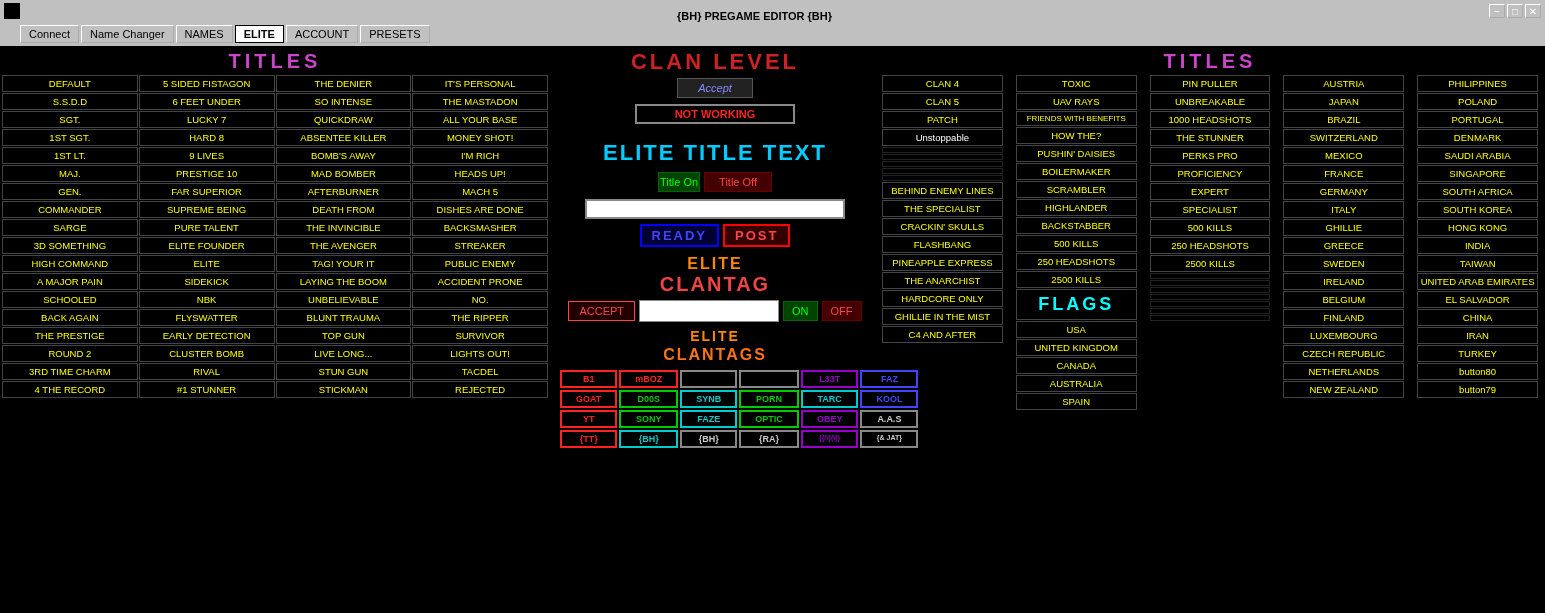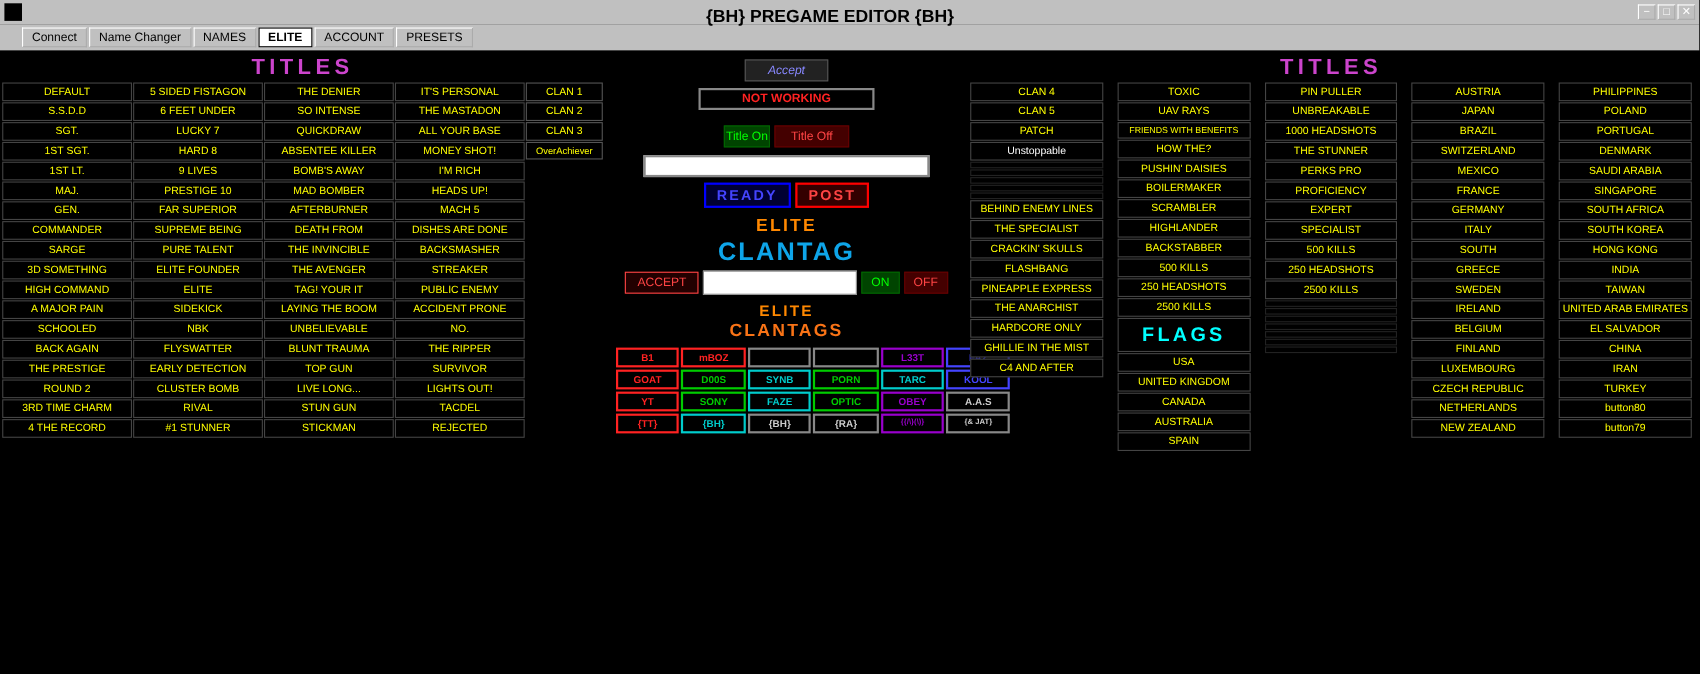--- a/index.html
+++ b/index.html
@@ -14,21 +14,21 @@
     .title-bar {
       background: #c0c0c0;
       display: flex;
       align-items: center;
       justify-content: space-between;
       height: 22px;
       padding: 0 4px;
     }
     .title-bar-left { display: flex; align-items: center; gap: 4px; }
     .title-bar-icon { width: 16px; height: 16px; background: #000; }
-    .title-bar-title { font-size: 16px; font-weight: bold; color: #000; flex: 1; text-align: center; margin-top: 10px; }
+    .title-bar-title { font-size: 11px; font-weight: bold; color: #000; flex: 1; text-align: center; margin-top: 10px; }
     .title-bar-controls { display: flex; gap: 2px; }
     .title-bar-btn {
       width: 16px; height: 14px; background: #c0c0c0;
       border: 1px outset #fff; font-size: 10px;
       display: flex; align-items: center; justify-content: center; cursor: pointer;
     }
     .menu-bar {
       background: #c0c0c0;
       display: flex;
       align-items: center;
@@ -367,44 +367,40 @@
         <div class="cell yellow">PUBLIC ENEMY</div>
         <div class="cell yellow">ACCIDENT PRONE</div>
         <div class="cell yellow">NO.</div>
         <div class="cell yellow">THE RIPPER</div>
         <div class="cell yellow">SURVIVOR</div>
         <div class="cell yellow">LIGHTS OUT!</div>
         <div class="cell yellow">TACDEL</div>
         <div class="cell yellow">REJECTED</div>
       </div>
 
-      <div style="display:flex; flex-direction:column; gap:1px; width:70px;">
-        <div class="clan-cell">CLAN 1</div>
-        <div class="clan-cell">CLAN 2</div>
-        <div class="clan-cell">CLAN 3</div>
-        <div class="clan-cell" style="font-size:8.5px;">OverAchiever</div>
-      </div>
     </div>
   </div>
 
   <div class="middle-panel">
+    <div style="font-size:22px; font-weight:bold; color:#cc2222; letter-spacing:3px; text-align:center; line-height:1.1;">CLAN LEVEL</div>
     <button class="accept-btn">Accept</button>
     <div class="not-working-bar">NOT WORKING</div>
     <div style="height:8px;"></div>
+    <div class="elite-title-text">ELITE TITLE TEXT</div>
     <div class="title-on-off">
       <button class="title-on">Title On</button>
       <button class="title-off">Title Off</button>
     </div>
     <input class="text-input-wide" type="text" value="" style="">
     <div class="ready-post-row">
       <button class="ready-btn">READY</button>
       <button class="post-btn">POST</button>
     </div>
     <div style="font-size:16px; font-weight:bold; color:#ff8800; letter-spacing:2px; text-align:center; margin-top:6px;">ELITE</div>
-    <div style="font-size:23px; font-weight:bold; color:#0ea5e9; letter-spacing:2px; text-align:center;">CLANTAG</div>
+    <div style="font-size:20px; font-weight:bold; color:#ef4444; letter-spacing:2px; text-align:center;">CLANTAG</div>
     <div class="clantag-accept-row">
       <button class="clantag-accept">ACCEPT</button>
       <input class="clantag-input" type="text" value="" style="">
       <button class="clantag-on">ON</button>
       <button class="clantag-off">OFF</button>
     </div>
     <div style="font-size:14px; font-weight:bold; color:#ff8800; letter-spacing:2px; text-align:center; margin:2px 0;">ELITE</div>
     <div style="font-size:16px; font-weight:bold; color:#f97316; letter-spacing:2px; text-align:center; margin-bottom:4px;">CLANTAGS</div>
     <div class="clantag-grid">
       <div class="clantag-cell ct-red">B1</div>
@@ -503,21 +499,21 @@
 
       <div style="display:flex; flex-direction:column; gap:1px; flex:1.1;">
         <div class="cell yellow">AUSTRIA</div>
         <div class="cell yellow">JAPAN</div>
         <div class="cell yellow">BRAZIL</div>
         <div class="cell yellow">SWITZERLAND</div>
         <div class="cell yellow">MEXICO</div>
         <div class="cell yellow">FRANCE</div>
         <div class="cell yellow">GERMANY</div>
         <div class="cell yellow">ITALY</div>
-        <div class="cell yellow">SOUTH</div>
+        <div class="cell yellow">GHILLIE</div>
         <div class="cell yellow">GREECE</div>
         <div class="cell yellow">SWEDEN</div>
         <div class="cell yellow">IRELAND</div>
         <div class="cell yellow">BELGIUM</div>
         <div class="cell yellow">FINLAND</div>
         <div class="cell yellow">LUXEMBOURG</div>
         <div class="cell yellow">CZECH REPUBLIC</div>
         <div class="cell yellow">NETHERLANDS</div>
         <div class="cell yellow">NEW ZEALAND</div>
       </div>

